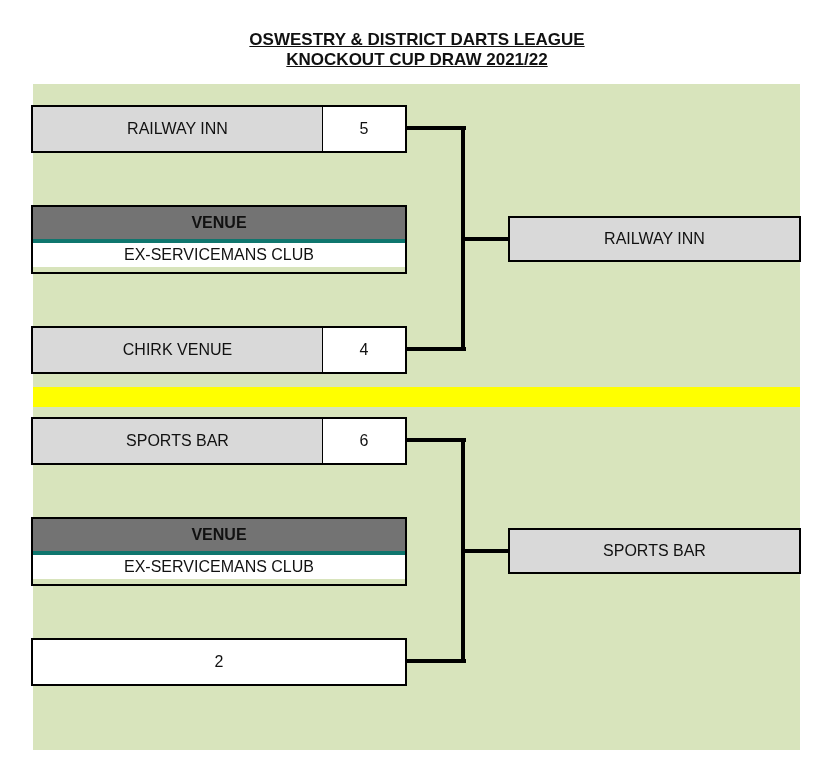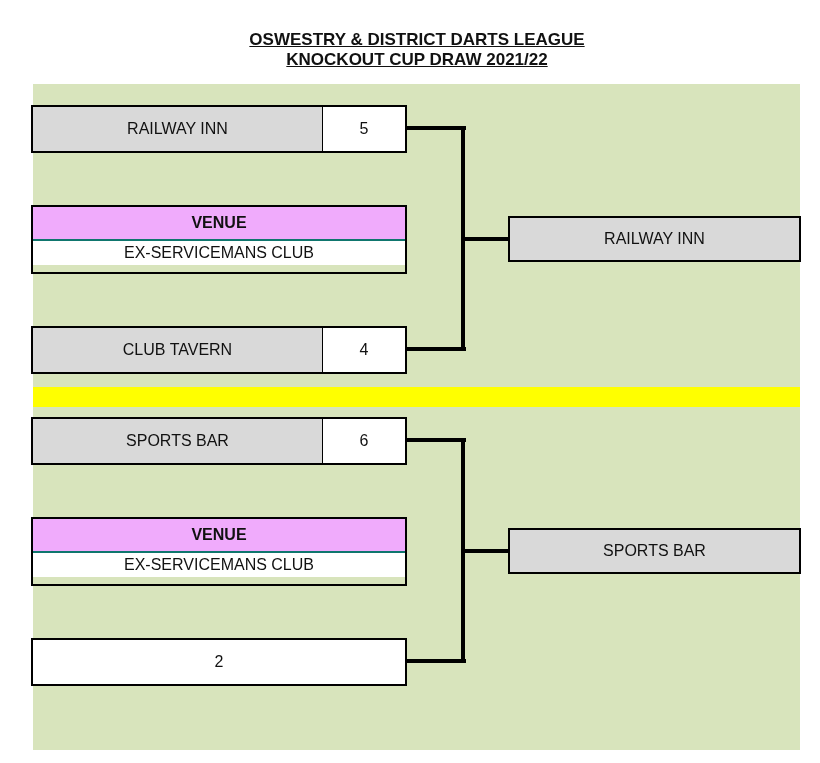--- a/index.html
+++ b/index.html
@@ -37,21 +37,21 @@
       flex: 1; background: #ffffff;
       display: flex; align-items: center; justify-content: center;
       font-size: 16px;
     }
 
     .venue {
       position: absolute; left: 31px; width: 372px; height: 65px;
       border: 2px solid #000;
     }
     .venue .vh {
-      height: 32px; background: #f0abfc; border-bottom: 2px solid #0f766e;
+      height: 32px; background: #737373; border-bottom: 4px solid #0f766e;
       display: flex; align-items: center; justify-content: center;
       font-weight: bold; font-size: 16px;
     }
     .venue .vv {
       height: 24px; background: #ffffff;
       display: flex; align-items: center; justify-content: center;
       font-size: 16px;
     }
 
     .winner {
@@ -74,21 +74,21 @@
 
 <div class="team" style="top:105px;">
   <div class="name">RAILWAY INN</div>
   <div class="score">5</div>
 </div>
 <div class="venue" style="top:205px;">
   <div class="vh">VENUE</div>
   <div class="vv">EX-SERVICEMANS CLUB</div>
 </div>
 <div class="team" style="top:326px;">
-  <div class="name">CLUB TAVERN</div>
+  <div class="name">CHIRK VENUE</div>
   <div class="score">4</div>
 </div>
 <div class="winner" style="top:216px;">RAILWAY INN</div>
 
 <div class="line" style="left:405px; top:126px; width:61px; height:4px;"></div>
 <div class="line" style="left:461px; top:126px; width:4px; height:225px;"></div>
 <div class="line" style="left:405px; top:347px; width:61px; height:4px;"></div>
 <div class="line" style="left:461px; top:237px; width:48px; height:4px;"></div>
 
 <div class="team" style="top:417px;">

